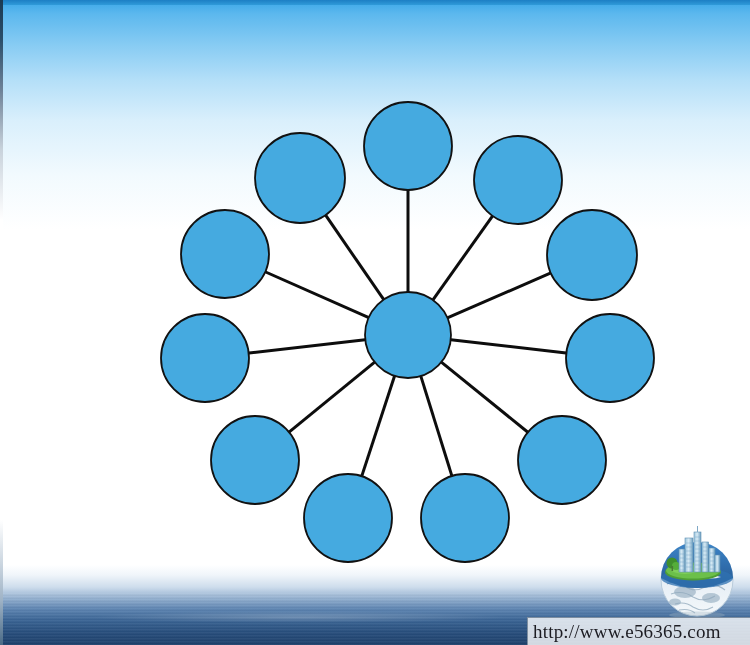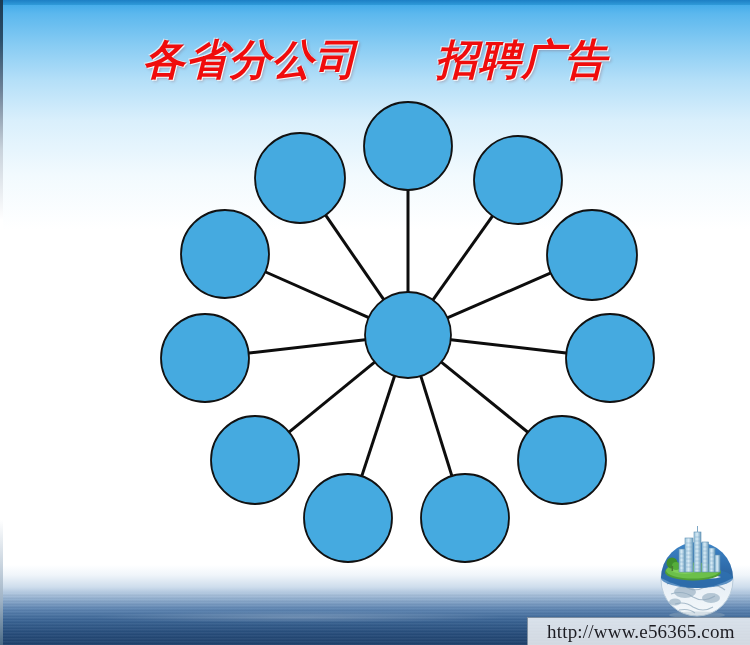--- a/index.html
+++ b/index.html
@@ -144,43 +144,40 @@
     border-left: 1px solid #7d8ea0;
     box-sizing: border-box;
     display: flex;
     align-items: center;
     z-index: 30;
   }
   .watermark-text {
     font-family: "Liberation Serif", "DejaVu Serif", serif;
     font-size: 19px;
     color: #1c1c22;
-    padding-left: 19px;
+    padding-left: 5px;
     letter-spacing: .2px;
     white-space: nowrap;
   }
 </style>
 </head>
 <body>
 
 <div id="stage">
 
   <div class="sky"></div>
   <div class="sky-topline"></div>
 
   <div class="ocean">
     <div class="ocean-texture"></div>
     <div class="ocean-glint"></div>
   </div>
 
   <div class="left-edge"></div>
 
-  <div class="title-wrap">
-    <span class="title-text">各省分公司     招聘广告</span>
-  </div>
 
   <div class="diagram">
     <svg id="diagram-svg" width="750" height="645" viewBox="0 0 750 645">
       <g id="spokes">
           <line x1="408.0" y1="294.0" x2="408.0" y2="188.0" stroke="#0d0d0d" stroke-width="3" stroke-linecap="butt"></line>
           <line x1="384.8" y1="301.2" x2="324.4" y2="213.4" stroke="#0d0d0d" stroke-width="3" stroke-linecap="butt"></line>
           <line x1="431.7" y1="301.6" x2="493.7" y2="214.3" stroke="#0d0d0d" stroke-width="3" stroke-linecap="butt"></line>
           <line x1="370.5" y1="318.4" x2="263.4" y2="271.0" stroke="#0d0d0d" stroke-width="3" stroke-linecap="butt"></line>
           <line x1="445.6" y1="318.7" x2="552.6" y2="272.1" stroke="#0d0d0d" stroke-width="3" stroke-linecap="butt"></line>
           <line x1="367.3" y1="339.6" x2="246.7" y2="353.3" stroke="#0d0d0d" stroke-width="3" stroke-linecap="butt"></line>

